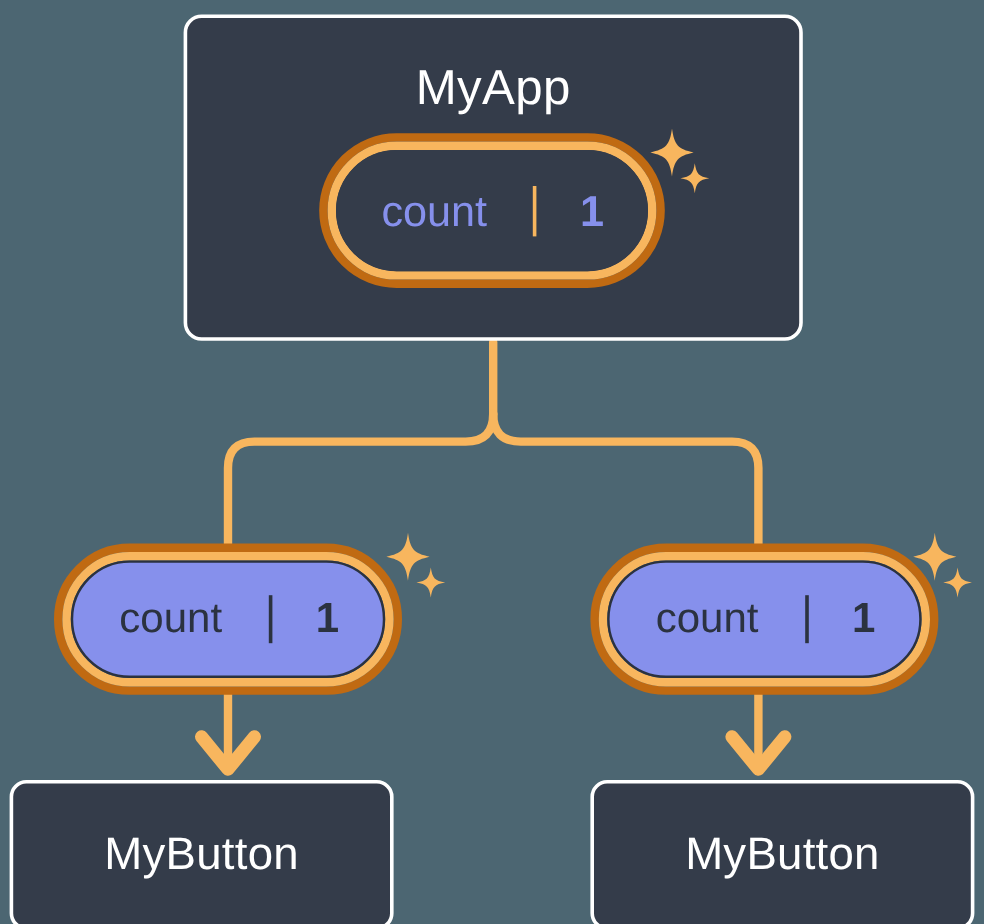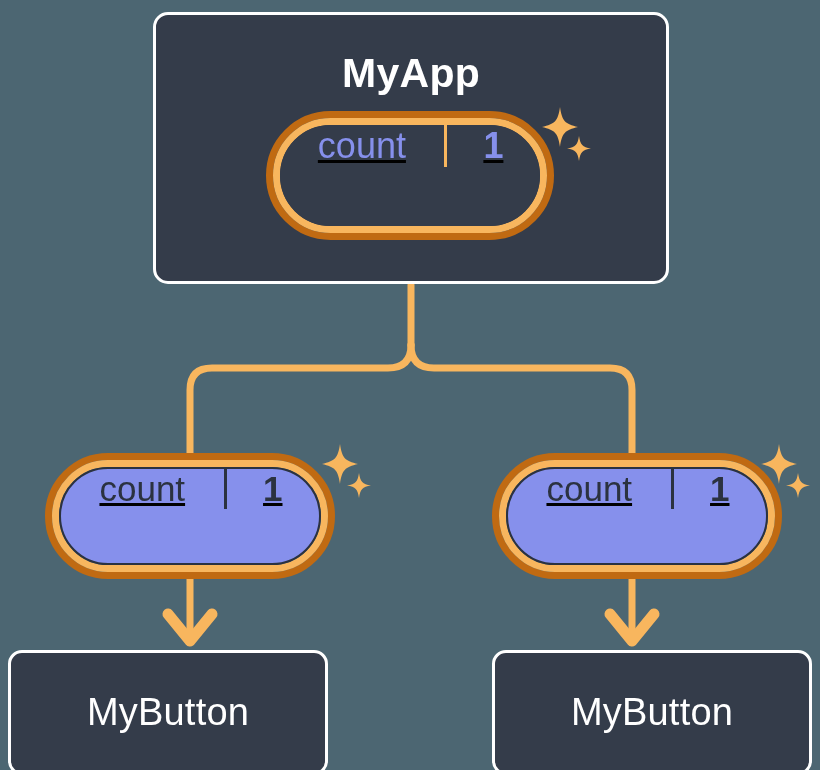--- a/index.html
+++ b/index.html
@@ -37,21 +37,21 @@
     border-radius: 15px;
   }
   #myapp-title {
     position: absolute;
     left: 0;
     top: 38px;
     width: 100%;
     text-align: center;
     color: #ffffff;
     font-size: 41px;
-    font-weight: 700;
+    font-weight: 400;
     letter-spacing: 0.3px;
     line-height: 1;
   }
 
   
   .button-card {
     height: 125px;
     border-radius: 14px;
   }
   #mybutton-left  { left: 8px;   top: 650px; width: 320px; }
@@ -96,23 +96,22 @@
     border-radius: 999px;
   }
   
   .pill-body {
     position: absolute;
     left: 14px; top: 14px;
     right: 14px; bottom: 14px;
     box-sizing: border-box;
     border-radius: 999px;
     display: flex;
-    align-items: flex-start;
+    align-items: center;
     overflow: hidden;
-    text-decoration: underline;
   }
   .pill-cell {
     display: flex;
     align-items: center;
     justify-content: center;
     box-sizing: border-box;
   }
   .pill-label { flex: 0 0 63%; }
   .pill-value { flex: 1 1 auto; }
 

